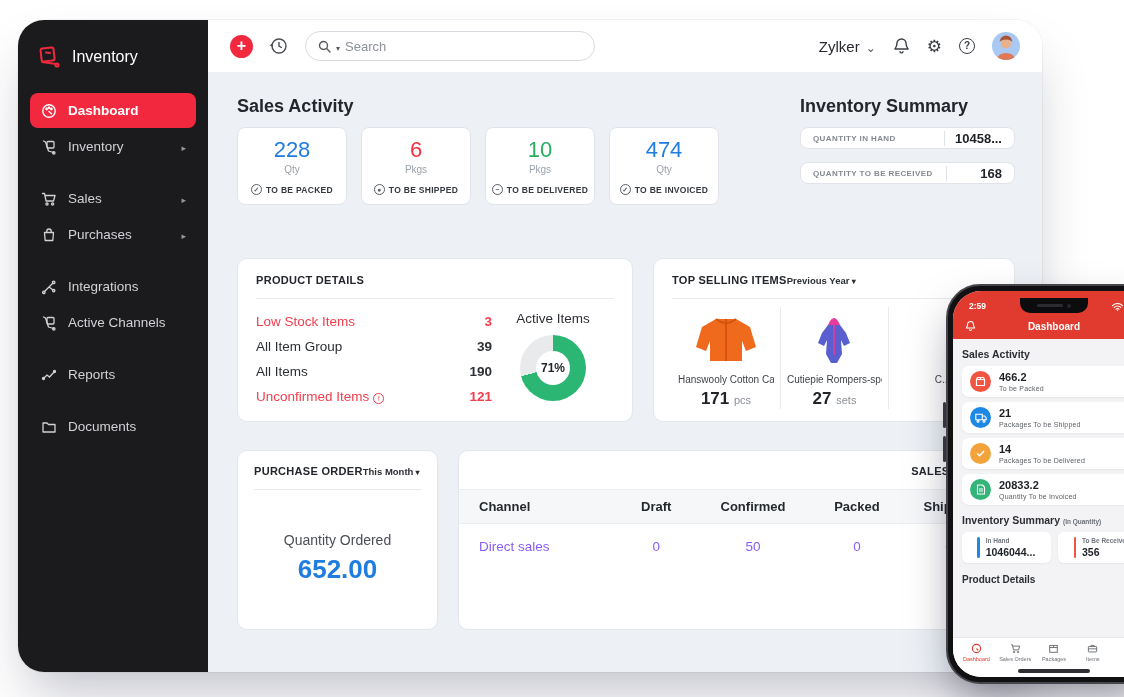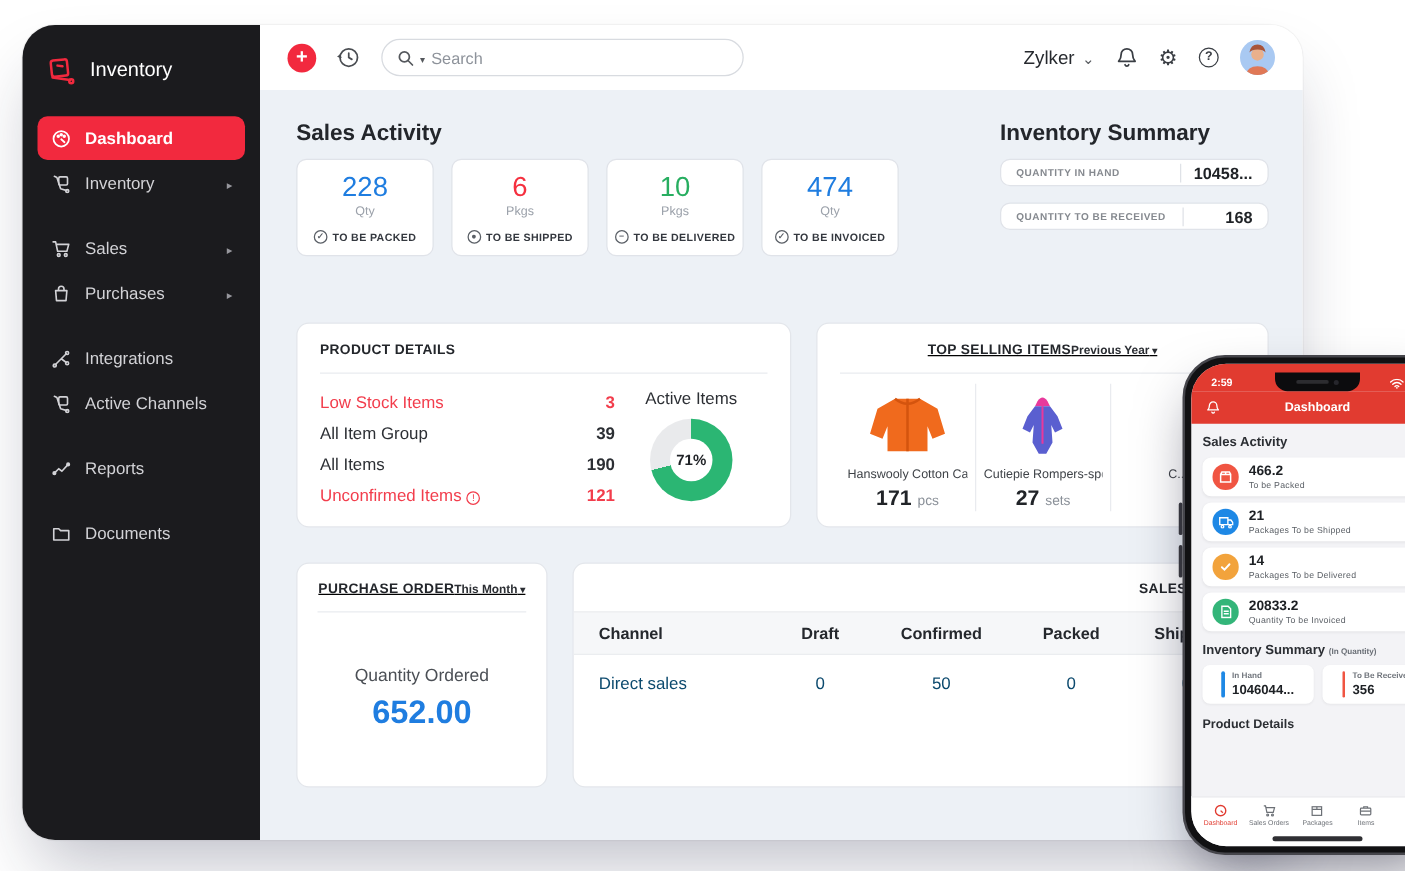--- a/index.html
+++ b/index.html
@@ -59,21 +59,21 @@
   .summary-rows { position:absolute; left:592px; top:55px; width:215px; }
   .summary-row { height:22px; background:#fff; border:1px solid #e0e3e9; border-radius:8px; display:flex;
                  align-items:center; padding:0 12px; margin-bottom:13px; }
   .summary-label { font-size:8px; font-weight:700; letter-spacing:.4px; color:#85898f; flex:1; }
   .summary-value { font-size:13px; font-weight:700; color:#1f2226; border-left:1px solid #dfe2e7; padding-left:10px;
                    min-width:56px; text-align:right; }
 
   .panel { position:absolute; background:#fff; border:1px solid #e3e6eb; border-radius:10px; }
   .panel-title { font-size:11px; font-weight:700; letter-spacing:.3px; color:#23262b; }
   .panel-divider { height:1px; background:#e9ebef; margin-top:12px; }
-  .panel-head { display:flex; align-items:center; justify-content:center;text-decoration:underline; }
+  .panel-head { display:flex; align-items:center; justify-content:flex-start; }
   .period-select { font-size:9.5px; font-weight:700; color:#2b2e33; cursor:pointer; }
   .period-select::after { content:" ▾"; font-size:8px; }
 
   
   #product-details { left:29px; top:186px; width:396px; height:164px; padding:15px 18px; }
   .pd-body { display:flex; margin-top:10px; }
   .pd-rows { width:236px; }
   .pd-row { display:flex; justify-content:space-between; align-items:center; font-size:13.5px; color:#2c2f34; padding:5px 0; }
   .pd-row .val { font-weight:700; }
   .alert { color:#f23d4c; }
@@ -99,21 +99,21 @@
   #purchase-order { left:29px; top:378px; width:201px; height:180px; padding:14px 16px; }
   .po-center { text-align:center; margin-top:42px; }
   .po-metric-label { font-size:14px; color:#4b4f55; }
   .po-metric-value { font-size:26px; font-weight:700; color:#1f7de0; margin-top:6px; }
 
   
   #sales-order { left:250px; top:378px; width:557px; height:180px; padding:14px 0 0; overflow:hidden; }
   #sales-order .panel-title { padding:0 20px;text-align:right; }
   .so-header { margin-top:12px; background:#f6f7f9; border-top:1px solid #ebedf0; border-bottom:1px solid #ebedf0;
                display:flex; padding:9px 20px; font-size:13px; font-weight:700; color:#25282d; }
-  .so-row { display:flex; padding:15px 20px; font-size:13.5px; color:#0c4a6e; }
+  .so-row { display:flex; padding:15px 20px; font-size:13.5px; color:#8b5cf6; }
   .so-c1 { width:145px; text-align:left; }
   .so-c2 { width:85px; text-align:center; }
   .so-c3 { width:120px; text-align:center; }
   .so-c4 { width:100px; text-align:center; }
   .so-c5 { width:95px; text-align:center; }
 
   
   .phone { position:absolute; left:903px; top:284px; width:216px; height:400px; z-index:5;margin-left:43px; }
   .phone-btn { position:absolute; background:#3c3c41; border-radius:2px; }
   .phone-frame { position:absolute; inset:0; background:#111113; border-radius:34px;

